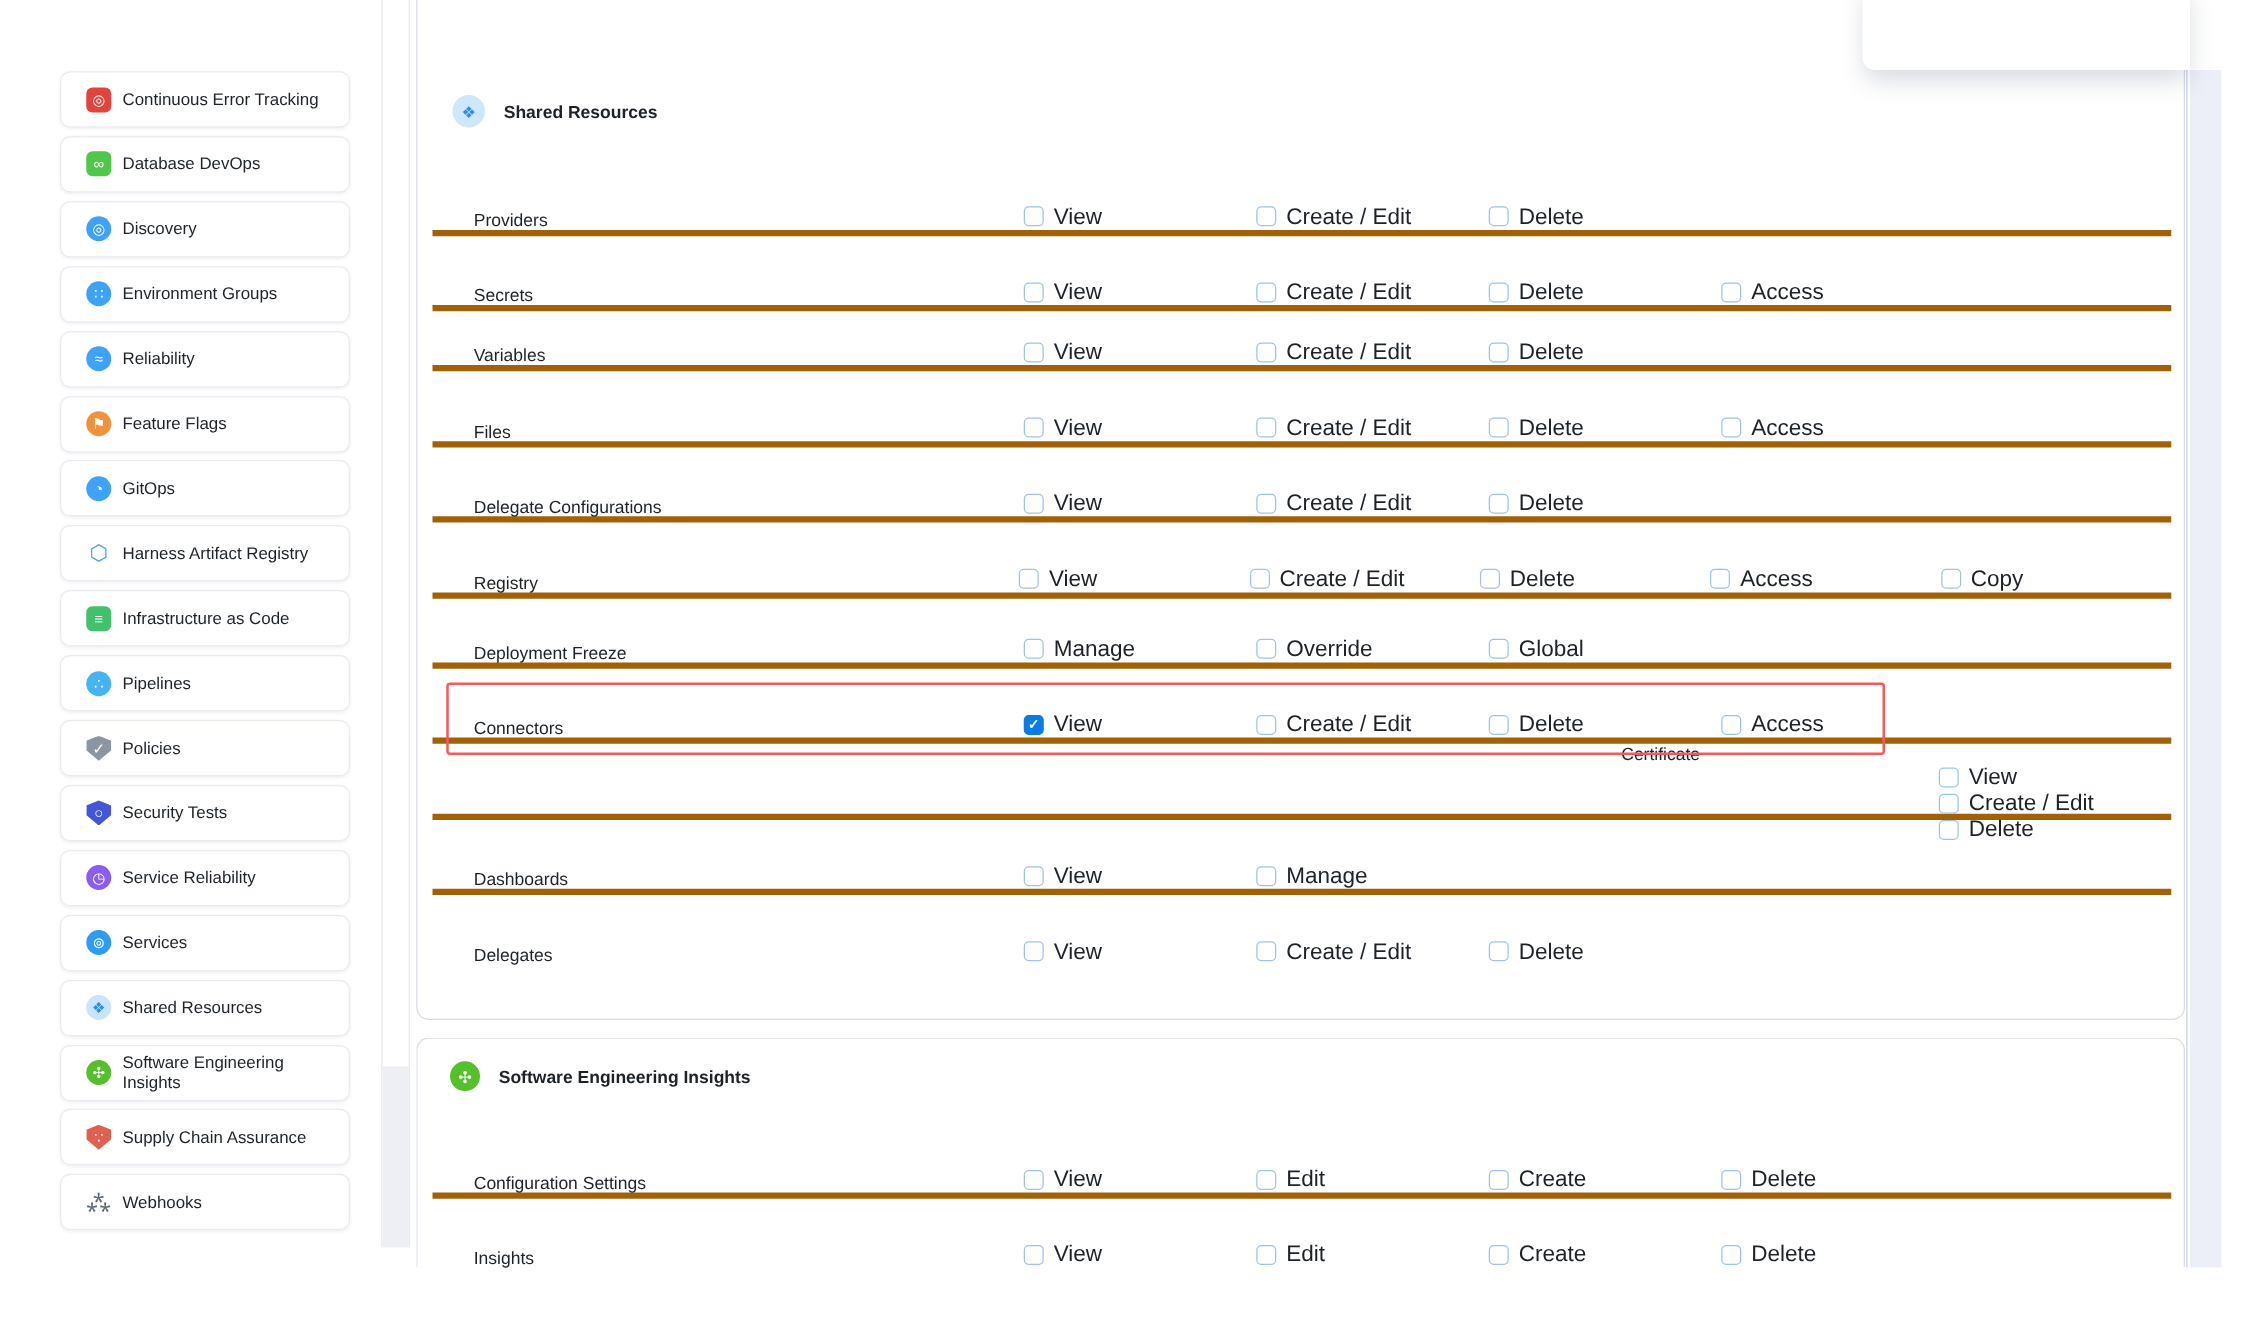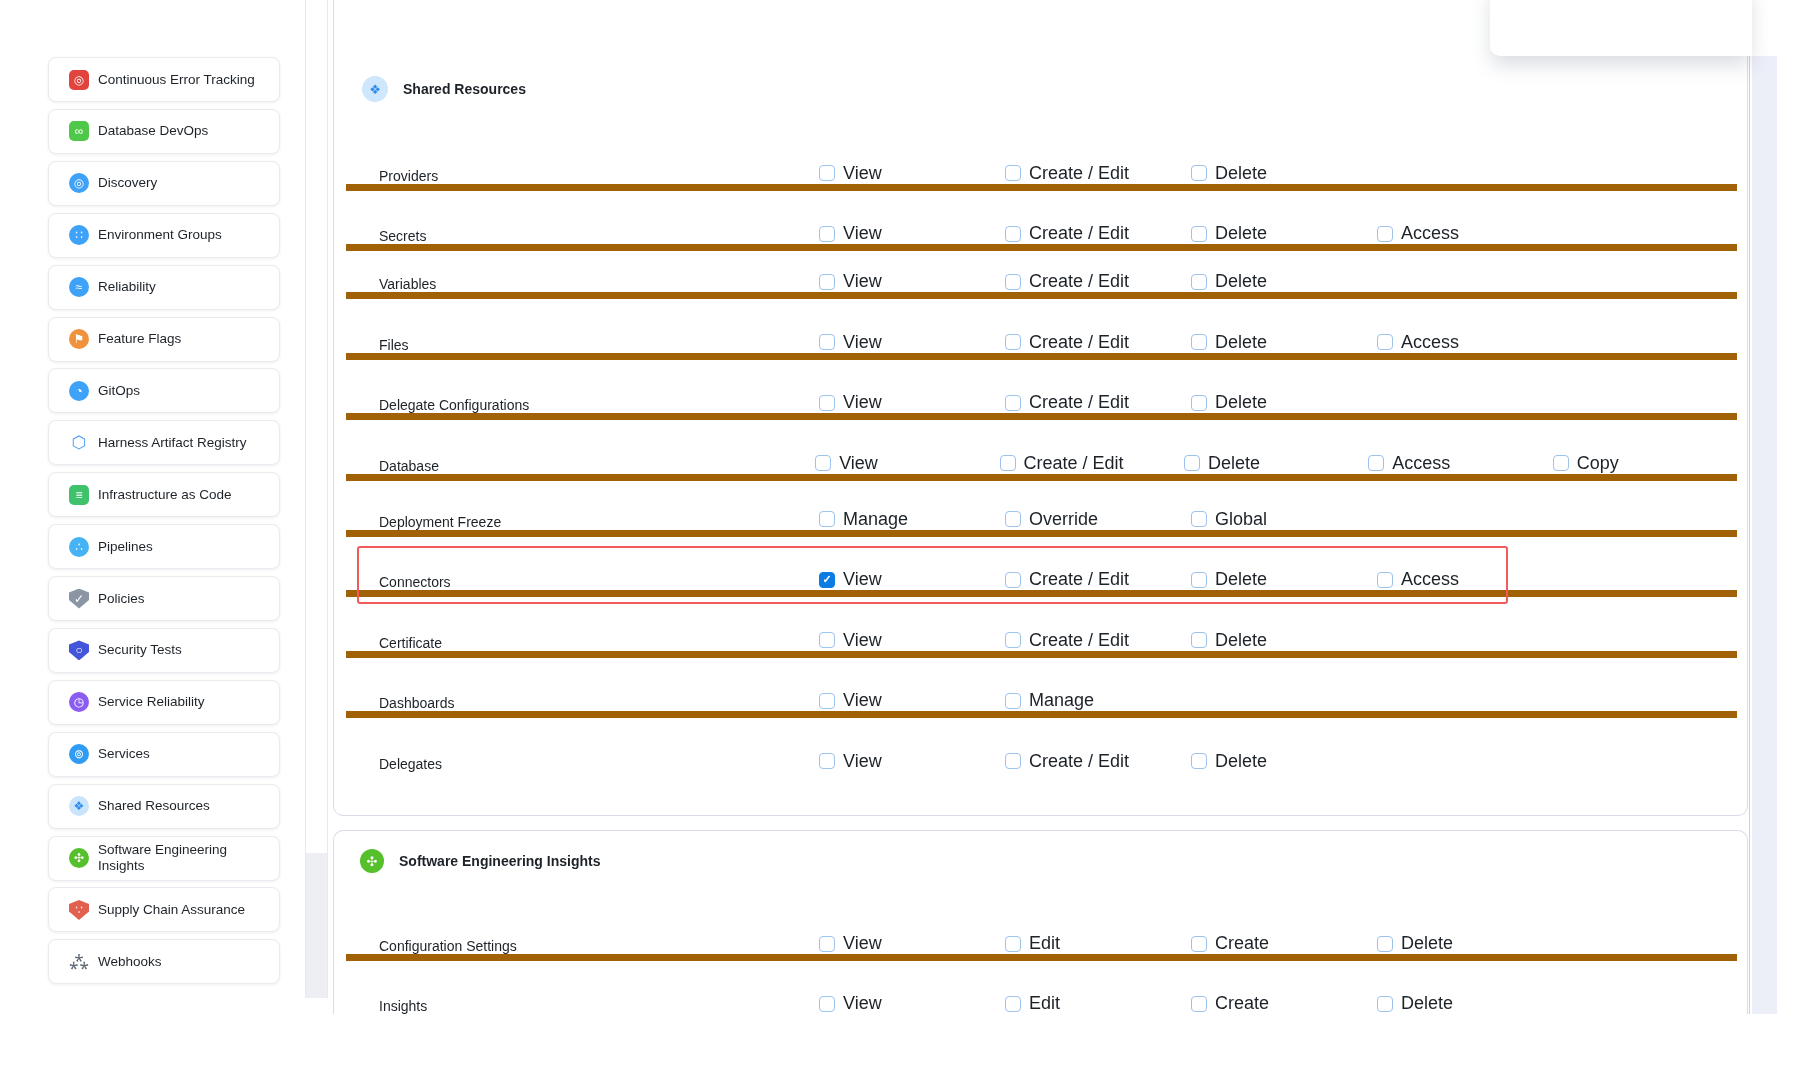--- a/index.html
+++ b/index.html
@@ -30,21 +30,21 @@
     border:1px solid #d8dce8;box-sizing:border-box;}
   #card1{top:-14px;height:830px;border-radius:10px;}
   #card2{top:830px;height:184px;border-bottom:none;border-radius:10px 10px 0 0;}
 
   .section-header{position:absolute;display:flex;align-items:center;}
   .sec-icon{flex:none;border-radius:50%;display:flex;align-items:center;justify-content:center;line-height:1;}
   .sec-title{margin-left:15px;font-size:14px;font-weight:700;color:#1c2228;}
 
   .rows{position:absolute;left:12px;width:1391px;}
   .row{display:flex;align-items:flex-end;padding-left:33px;box-sizing:border-box;}
-  .row + .row{border-top:7px solid #a16207;}
+  .row + .row{border-top:5px solid #a16207;}
   .row-label{width:440px;font-size:14px;color:#1c2228;}
   .perm{width:186px;display:flex;align-items:center;}
   .checkbox{width:16px;height:16px;border:1.5px solid #9cc2ee;border-radius:4px;background:#fff;
     box-sizing:border-box;cursor:pointer;flex:none;display:flex;align-items:center;justify-content:center;
     font-size:11px;font-weight:bold;color:transparent;}
   .checkbox.checked{background:#0a7ce2;border-color:#0a7ce2;color:#fff;}
   .perm-label{margin-left:8px;font-size:18px;color:#1c2228;}
 
   
   #highlight{position:absolute;left:357px;top:546px;width:1151px;height:58px;
@@ -217,21 +217,21 @@
         <span class="perm">
           <span class="checkbox"></span>
           <span class="perm-label">Create / Edit</span>
         </span>
         <span class="perm">
           <span class="checkbox"></span>
           <span class="perm-label">Delete</span>
         </span>
       </div>
       <div class="row" style="height: 60.5px;">
-        <span class="row-label">Database</span>
+        <span class="row-label">Registry</span>
         <span class="perm">
           <span class="checkbox"></span>
           <span class="perm-label">View</span>
         </span>
         <span class="perm">
           <span class="checkbox"></span>
           <span class="perm-label">Create / Edit</span>
         </span>
         <span class="perm">
           <span class="checkbox"></span>
@@ -273,21 +273,21 @@
         </span>
         <span class="perm">
           <span class="checkbox"></span>
           <span class="perm-label">Delete</span>
         </span>
         <span class="perm">
           <span class="checkbox"></span>
           <span class="perm-label">Access</span>
         </span>
       </div>
-      <div class="row" style="height: 60.5px;">
+      <div class="row" style="height: 60.5px; flex-direction: column;">
         <span class="row-label">Certificate</span>
         <span class="perm">
           <span class="checkbox"></span>
           <span class="perm-label">View</span>
         </span>
         <span class="perm">
           <span class="checkbox"></span>
           <span class="perm-label">Create / Edit</span>
         </span>
         <span class="perm">

